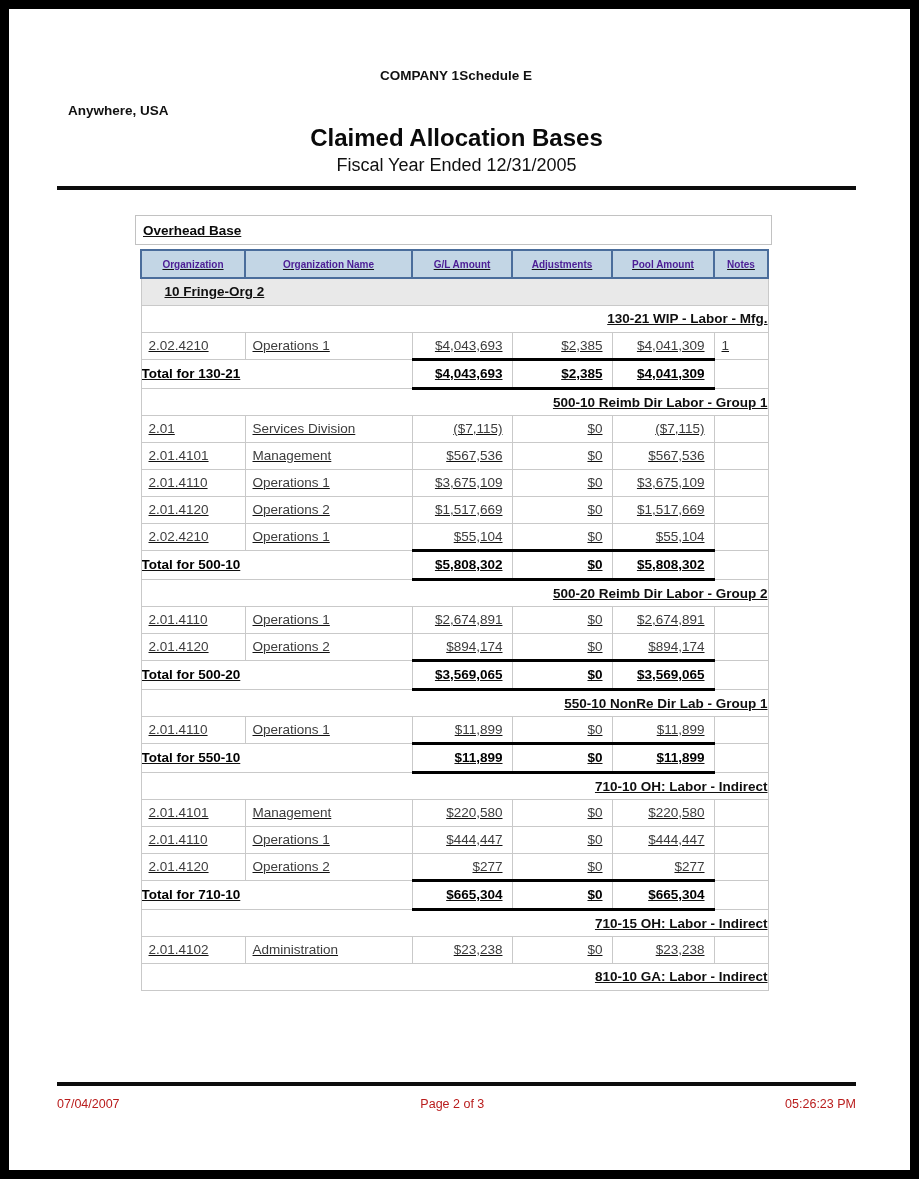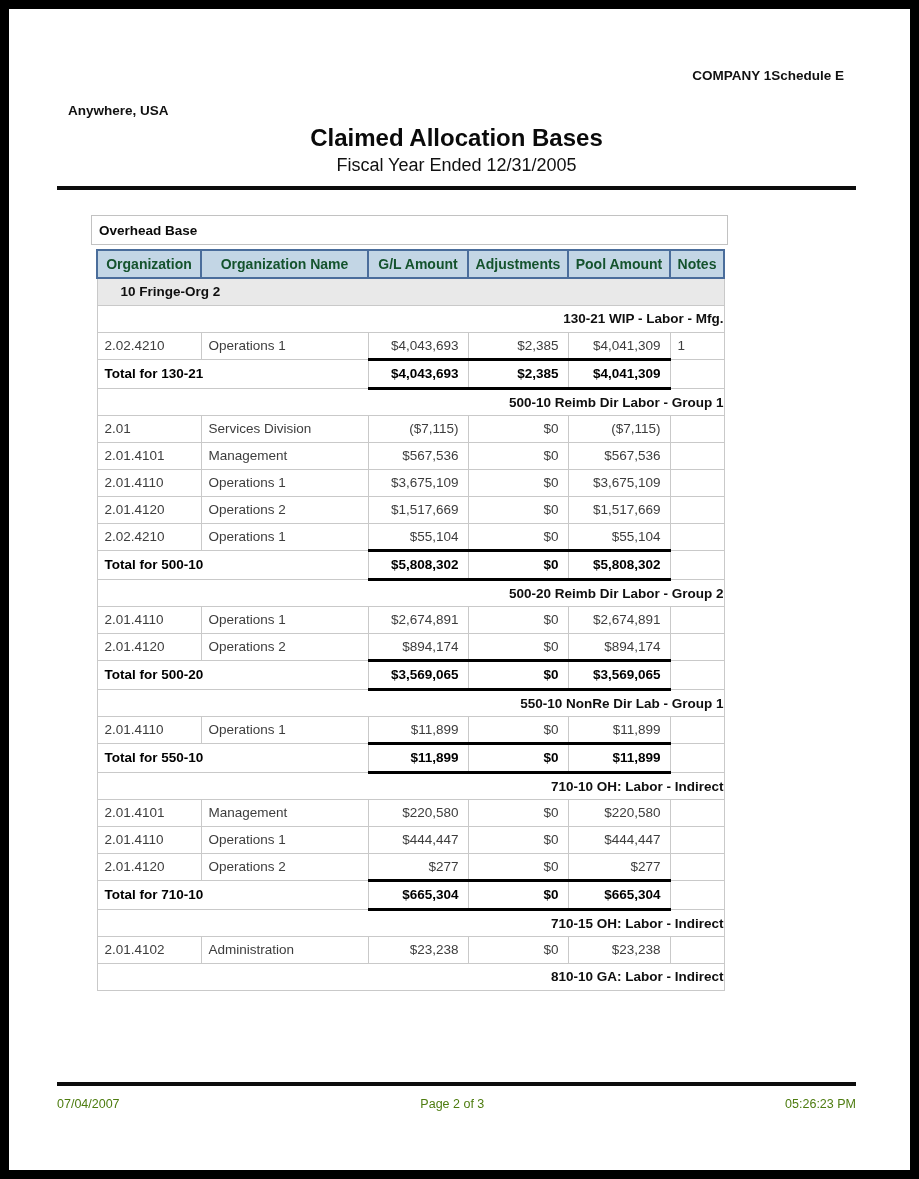--- a/index.html
+++ b/index.html
@@ -8,48 +8,48 @@
 
   .page {
     width:919px; height:1179px;
     border:9px solid var(--frame, #000);
     background:#fff;
     position:relative;
     overflow:hidden;
   }
   .content { padding:59px 54px 0 48px; }
 
-  .hdr-line1 { display:flex; justify-content:flex-end; padding:0 12px 0 11px; }
+  .hdr-line1 { display:flex; justify-content:center; padding:0 12px 0 11px; }
   .company, .schedule, .location { font-size:13.5px; font-weight:bold; color:#111; }
   .location { margin-top:20px; padding-left:11px; }
 
   .title { text-align:center; font-size:24px; font-weight:bold; margin-top:6px; color:#0a0a0a; }
   .subtitle { text-align:center; font-size:18px; margin-top:3px; color:#111; }
 
   .rule { height:4px; background:#0d0d0d; margin-top:10px; }
 
-  .table-area { width:637px; margin:25px 0 0 34px; }
+  .table-area { width:637px; margin:25px 0 0 78px;text-decoration:underline; }
   .band-box {
     border:1px solid #c2c2c2;
     height:30px;
     display:flex; align-items:center;
     padding-left:7px;
     font-size:13.5px; font-weight:bold; color:#0a0a0a;
     background:#fff;
   }
 
   table.alloc {
     width:627px; margin:4px 0 0 5px;
     border-collapse:collapse; table-layout:fixed;
     font-size:13.5px;
   }
   table.alloc th {
     background:var(--header-bg, #c3d6e5);
     border:2px solid var(--header-border, #4a6d9b);
-    font-size:14px; font-weight:bold; color:#14532d;
+    font-size:10px; font-weight:bold; color:#4c1d95;
     height:28px; text-align:center;
     overflow:hidden; white-space:nowrap;
   }
   table.alloc td { height:27px; overflow:hidden; white-space:nowrap; }
 
   tr.grp td {
     background:var(--group-bg, #e9e9e9);
     font-weight:bold; color:#0f0f0f;
     border:1px solid var(--grid, #c9c9c9);
     padding-left:23px; text-align:left;
@@ -64,32 +64,32 @@
     border:1px solid var(--grid, #c9c9c9);
   }
   td.l { text-align:left; padding-left:7px; }
   td.r { text-align:right; padding-right:9px; }
 
   tr.total td {
     font-weight:bold; color:#000;
     border:1px solid var(--grid, #c9c9c9);
     height:29px;
   }
-  tr.total td.lbl { text-align:left; padding-left:7px; }
+  tr.total td.lbl { text-align:left; }
   tr.total td.amt {
     text-align:right; padding-right:9px;
     border-top:3px solid #000;
     border-bottom:3px solid #000;
   }
 
   .footer { position:absolute; left:48px; top:1073px; width:799px; }
   .footer-rule { height:4px; background:#0d0d0d; }
   .footer-row {
     display:flex; justify-content:space-between; align-items:baseline;
-    margin-top:11px; font-size:12.5px; color:#4d7c0f;
+    margin-top:11px; font-size:12.5px; color:#b91c1c;
   }
 </style>
 </head>
 <body>
 
 <div class="page">
   <div class="content">
 
     <div class="hdr-line1">
       <span class="company">COMPANY 1</span>

